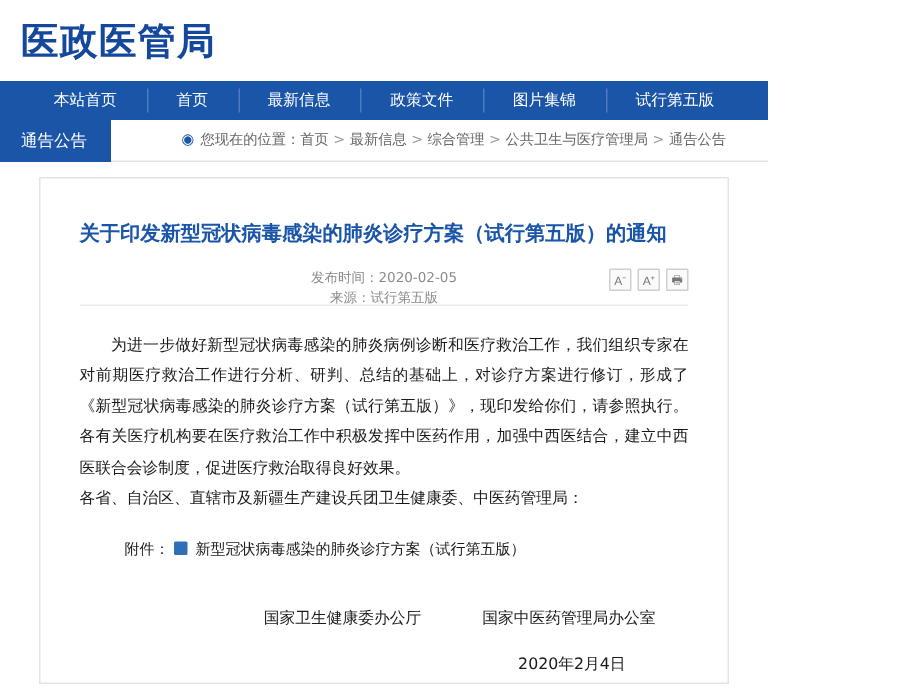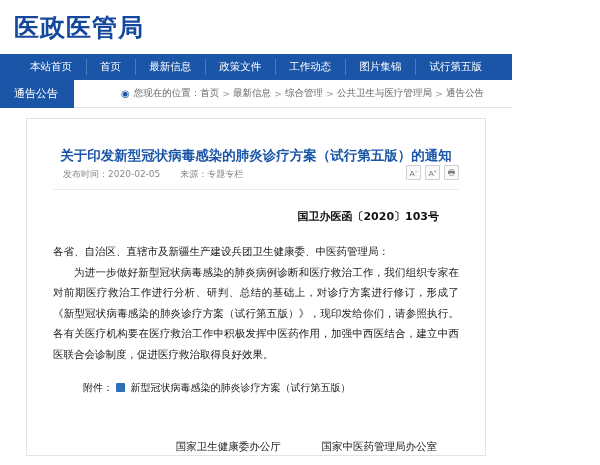--- a/index.html
+++ b/index.html
@@ -105,33 +105,34 @@
   .content {
     margin: 10px 26px 0 26px;
     border: 1px solid #e4e4e4;
     background: #fff;
     height: 338px;
     box-sizing: border-box;
     padding: 16px 26px 0 26px;
     position: relative;
   }
   .doc-title {
-    text-align: center;
     color: #1a55a8;
     font-size: 13.5px;
     font-weight: bold;
     margin-top: 12px;
     font-family: "DejaVu Sans", "Liberation Sans", sans-serif;
   }
   .meta-row {
-    display: flex;
-    align-items: center;
-    justify-content: flex-start;
+    margin-top: 14px;
+    display: flex;
+    align-items: center;
+    justify-content: space-between;
     position: relative;
     height: 18px;
+    flex-direction: column;
   }
   .meta-text {
     color: #8a8a8a;
     font-size: 9px;
     margin: 0 10px;
     font-family: "DejaVu Sans", "Liberation Sans", sans-serif;
   }
   .meta-tools {
     position: absolute;
     right: 0;
@@ -186,21 +187,21 @@
   .attach-icon {
     display: inline-block;
     width: 9px;
     height: 9px;
     background: #2f6fb7;
     border-radius: 1px;
     margin-right: 2px;
     vertical-align: -1px;
   }
   .signers {
-    margin-top: 38px;
+    margin-top: 26px;
     text-align: right;
     padding-right: 22px;
     font-size: 10.5px;
   }
   .sign-gap {
     display: inline-block;
     width: 34px;
   }
   .sign-date {
     margin-top: 10px;
@@ -216,21 +217,20 @@
 
   <div class="header">
     <div class="site-title">医政医管局</div>
   </div>
 
   <div class="navbar">
     <div class="nav-item">本站首页</div>
     <div class="nav-item">首页</div>
     <div class="nav-item">最新信息</div>
     <div class="nav-item">政策文件</div>
-    <div class="nav-item">工作动态</div>
     <div class="nav-item">图片集锦</div>
     <div class="nav-item">试行第五版</div>
   </div>
 
   <div class="subbar">
     <div class="channel">通告公告</div>
     <div class="breadcrumb">
       <span class="loc-icon">◉</span>
       <span>您现在的位置：</span>
       <span>首页</span>
@@ -244,34 +244,33 @@
       <span>通告公告</span>
     </div>
   </div>
 
   <div class="content">
 
     <div class="doc-title">关于印发新型冠状病毒感染的肺炎诊疗方案（试行第五版）的通知</div>
 
     <div class="meta-row">
       <span class="meta-text">发布时间：2020-02-05</span>
-      <span class="meta-text">来源：专题专栏</span>
+      <span class="meta-text">来源：试行第五版</span>
       <div class="meta-tools">
         <div class="tool-btn">A⁻</div>
         <div class="tool-btn">A⁺</div>
         <div class="tool-btn">🖶</div>
       </div>
     </div>
 
     <div class="divider"></div>
 
     <div class="doc-body">
-      <div class="doc-no">国卫办医函〔2020〕103号</div>
+      <div class="para indent">为进一步做好新型冠状病毒感染的肺炎病例诊断和医疗救治工作，我们组织专家在对前期医疗救治工作进行分析、研判、总结的基础上，对诊疗方案进行修订，形成了《新型冠状病毒感染的肺炎诊疗方案（试行第五版）》，现印发给你们，请参照执行。各有关医疗机构要在医疗救治工作中积极发挥中医药作用，加强中西医结合，建立中西医联合会诊制度，促进医疗救治取得良好效果。</div>
       <div class="para">各省、自治区、直辖市及新疆生产建设兵团卫生健康委、中医药管理局：</div>
-      <div class="para indent">为进一步做好新型冠状病毒感染的肺炎病例诊断和医疗救治工作，我们组织专家在对前期医疗救治工作进行分析、研判、总结的基础上，对诊疗方案进行修订，形成了《新型冠状病毒感染的肺炎诊疗方案（试行第五版）》，现印发给你们，请参照执行。各有关医疗机构要在医疗救治工作中积极发挥中医药作用，加强中西医结合，建立中西医联合会诊制度，促进医疗救治取得良好效果。</div>
 
       <div class="attach">
         <span>附件：</span>
         <span class="attach-icon"></span>
         <span>新型冠状病毒感染的肺炎诊疗方案（试行第五版）</span>
       </div>
 
       <div class="signers">
         <span>国家卫生健康委办公厅</span>
         <span class="sign-gap"></span>

